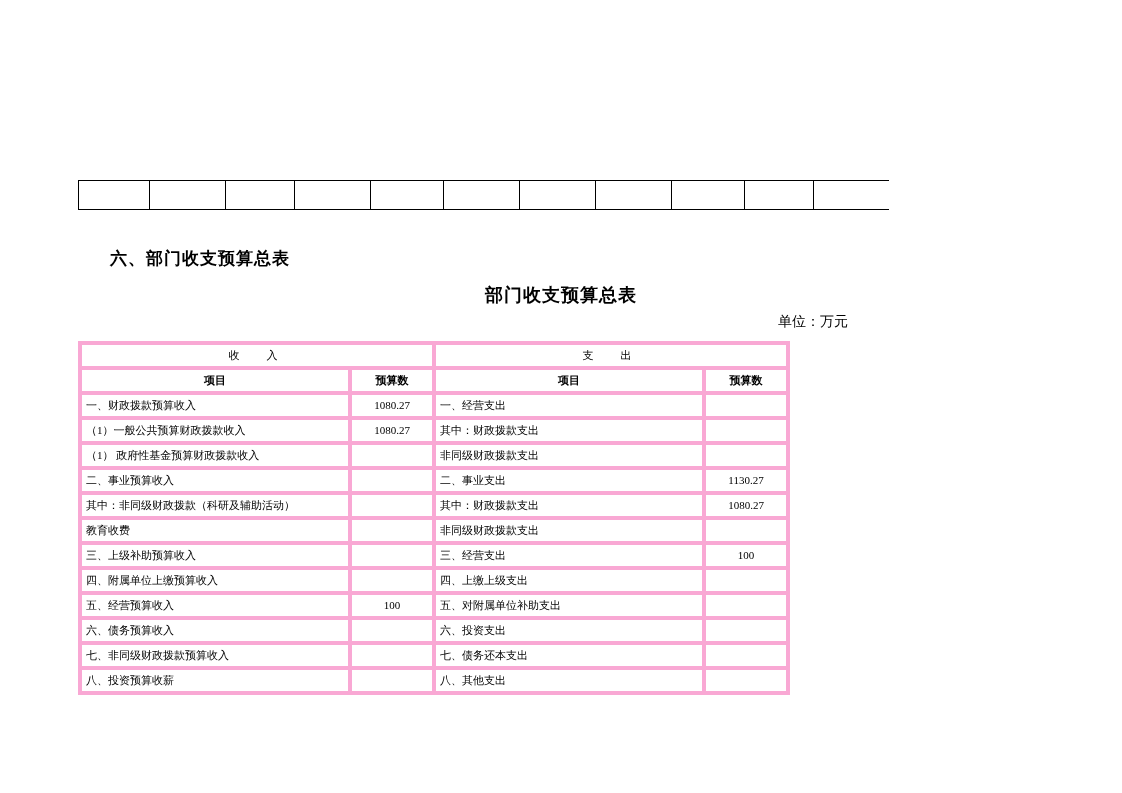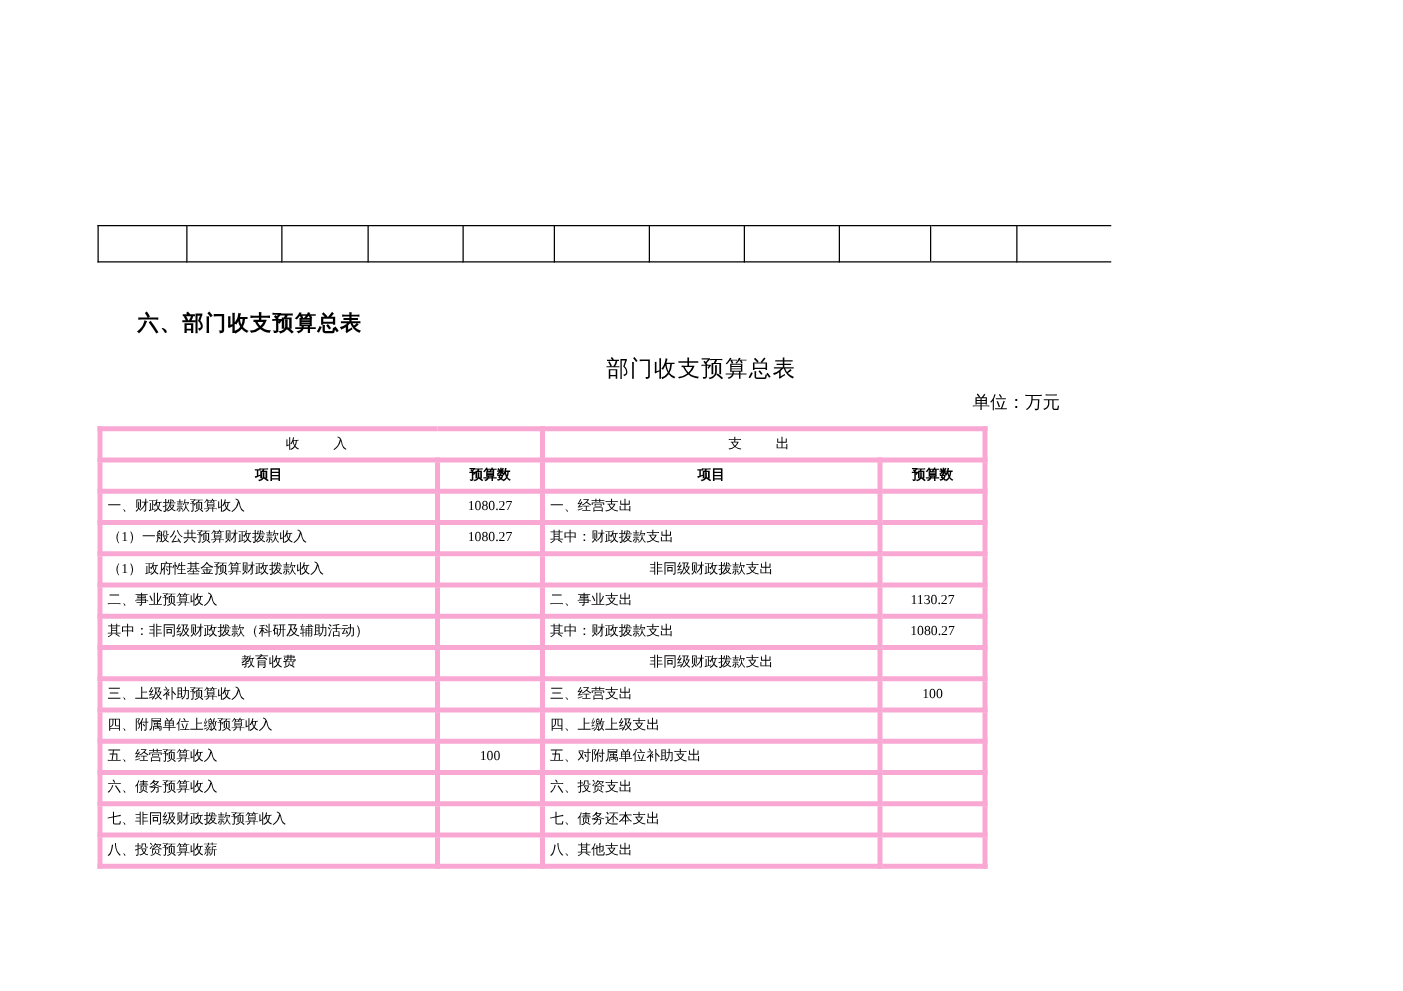--- a/index.html
+++ b/index.html
@@ -50,21 +50,21 @@
     font-family: "Liberation Serif", "DejaVu Serif", serif;
   }
 
   .doc-title {
     position: absolute;
     left: 0;
     top: 283px;
     width: 1122px;
     text-align: center;
     font-size: 18px;
-    font-weight: normal;
+    font-weight: bold;
     letter-spacing: 1px;
   }
 
   .unit-label {
     position: absolute;
     right: 303px;
     top: 313px;
     font-size: 14px;
   }
 
@@ -93,21 +93,21 @@
     font-size: 11px;
   }
   .col-head {
     text-align: center;
     font-size: 11px;
     font-weight: bold;
   }
   .indent1 { padding-left: 26px; }
   .indent-mid { padding-left: 58px; margin-top: 36px; }
   .num { text-align: center; }
-  .ctr-text { text-align: center; }
+  .ctr-text { }
 </style>
 </head>
 <body>
 
 <div class="page">
 
   <table class="top-fragment">
     <tbody>
         <tr>
       <td style="width:70px"></td>

